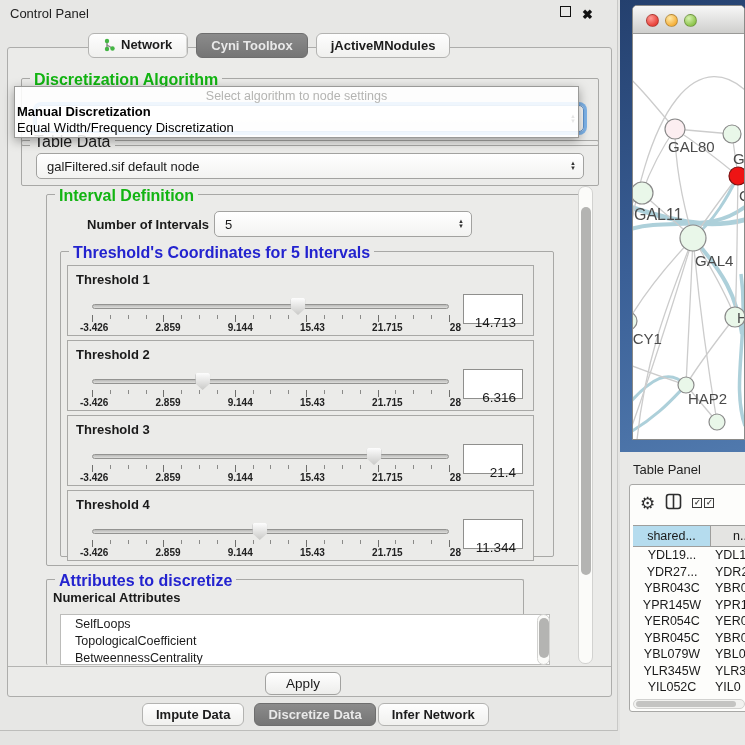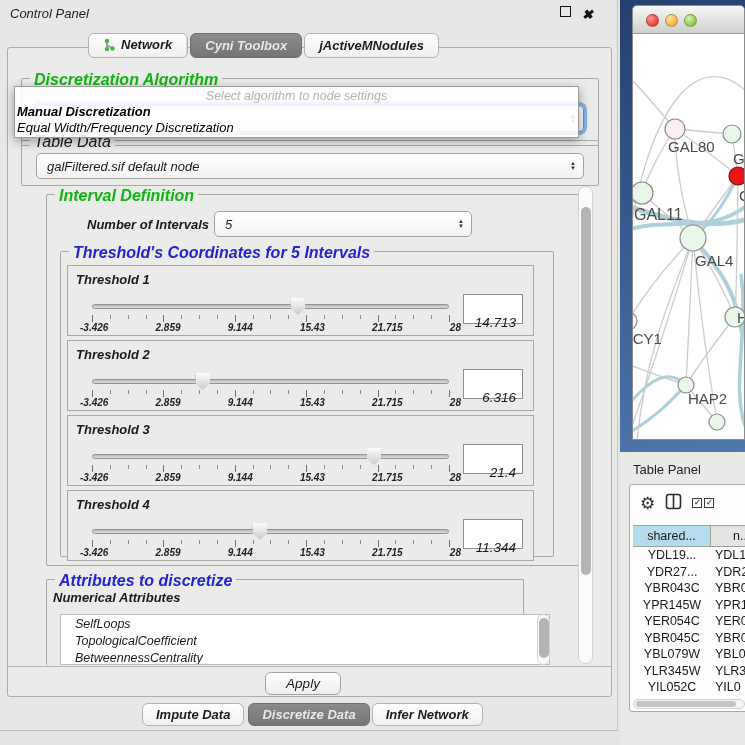--- a/index.html
+++ b/index.html
@@ -1,36 +1,36 @@
 <!DOCTYPE html>
 <html><head>
 <meta charset="utf-8">
 <style>
   * { margin:0; padding:0; box-sizing:border-box; }
   html,body { width:745px; height:745px; overflow:hidden; background:#e4e4e2;
               font-family:"Liberation Sans", sans-serif; color:#1a1a1a; }
 
   
   #control-panel { position:absolute; left:0; top:0; width:618px; height:731px;
-    background:#e7e7e5; border-right:1px solid #c9c9c7; border-bottom:1px solid #bdbdbb;font-style:italic; }
+    background:#e7e7e5; border-right:1px solid #c9c9c7; border-bottom:1px solid #bdbdbb; }
   #cp-titlebar { position:absolute; left:0; top:0; width:100%; height:26px; }
   #cp-title { position:absolute; left:10px; top:6px; font-size:13px; color:#222; }
   .win-btn { position:absolute; top:7px; font-size:12px; color:#111; cursor:default; }
   #float-btn { right:46px; top:6px; width:11px; height:11px; border:1.5px solid #111; background:transparent; }
   #close-btn { right:24px; font-weight:bold; font-size:13px; }
 
   
   #top-tabs { position:absolute; left:88px; top:33px; height:25px; display:flex; align-items:stretch; z-index:5; }
   .tabgroup { display:flex; background:linear-gradient(#fefefe,#f0f0ee); border:1px solid #b3b3b1;
               border-radius:6px; overflow:hidden;flex-direction:column; }
   .tab { padding:3px 14px; font-size:13px; font-weight:600; color:#1c1c1c; display:flex;
          align-items:center; gap:5px; border-right:1px solid #d8d8d6; white-space:nowrap; }
   .tab:last-child { border-right:none; }
   .tab.dark { background:linear-gradient(#8b8b8b,#757575); color:#e9e9e9; border:1px solid #6e6e6e;
-              border-radius:6px; margin:0 2px; }
+              border-radius:6px; margin:0 8px; }
   .tab.pill { background:linear-gradient(#fefefe,#f0f0ee); border:1px solid #b3b3b1; border-radius:6px; }
 
   
   #inner-panel { position:absolute; left:7px; top:47px; width:605px; height:650px;
     background:#ebebe9; border:1px solid #adadab; border-radius:3px; }
 
   
   .groupbox { position:absolute; border:1px solid #a8a8a6; border-radius:2px; }
   .grouptitle { position:absolute; top:-8px; left:8px; background:#ebebe9; padding:0 4px;
     font-size:16px; font-weight:bold; white-space:nowrap; }

